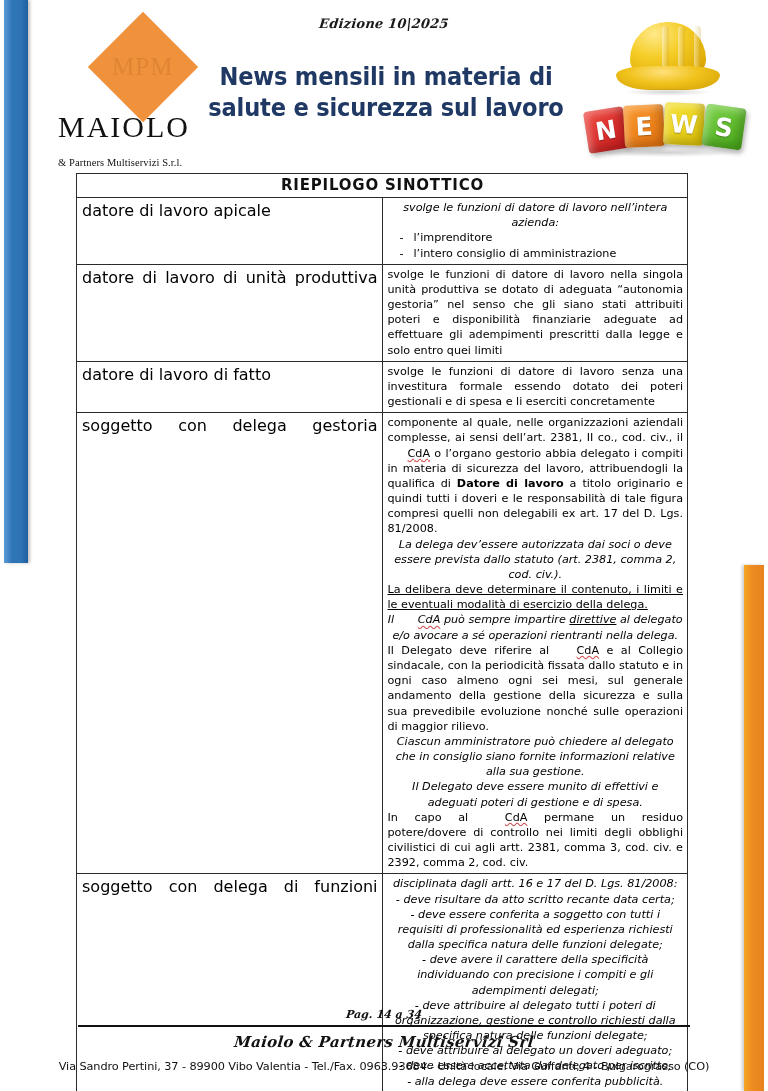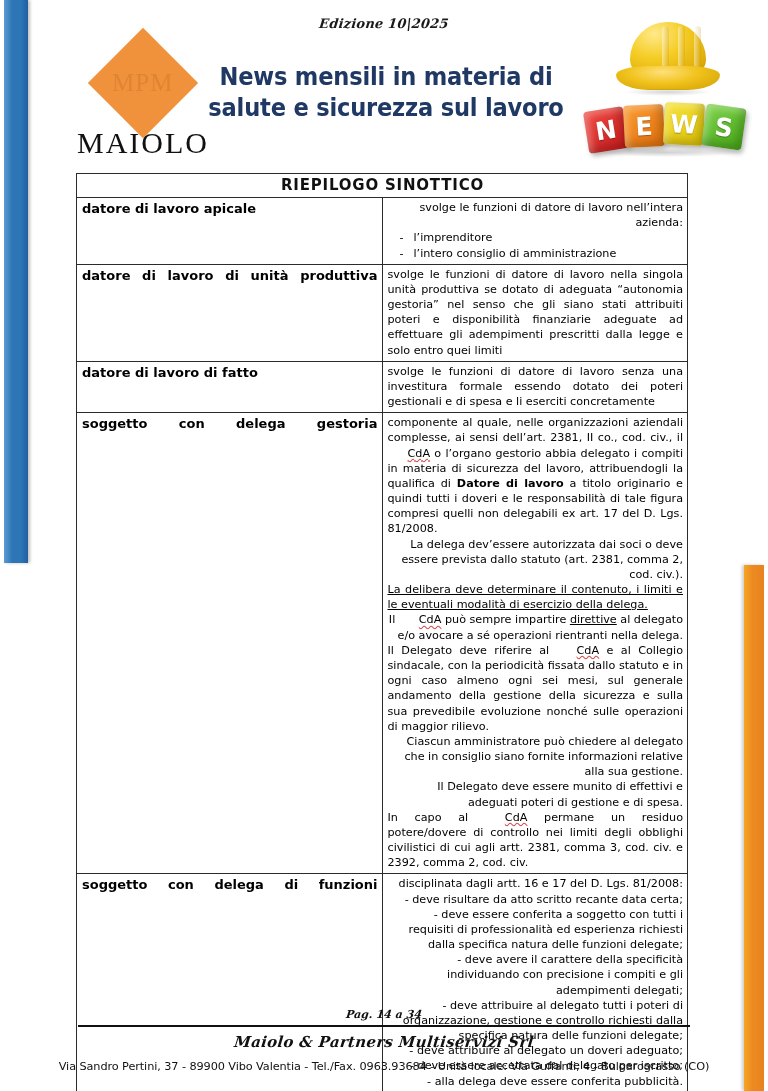--- a/index.html
+++ b/index.html
@@ -29,21 +29,21 @@
   #header { position:absolute; left:0; top:0; width:768px; height:168px; }
 
   #edition {
     position:absolute; left:0; top:16px; width:768px; text-align:center;
     font-family:"DejaVu Serif", serif; font-style:italic; font-weight:bold;
     font-size:13px; color:#1a1a1a; letter-spacing:.2px;
     transform: skewX(-6deg);
   }
 
   
-  #logo-block { position:absolute; left:58px; top:44px; width:170px; text-align:center; }
+  #logo-block { position:absolute; left:58px; top:28px; width:170px; text-align:left; }
   #logo-diamond {
     width:78px; height:78px; margin:0 auto;
     background:#F0923C; transform:rotate(45deg);
     display:flex; align-items:center; justify-content:center;
   }
   #logo-diamond-text {
     transform:rotate(-45deg);
     font-family:"Liberation Serif", serif; font-size:25px; letter-spacing:1px;
     color:#d07a2c; opacity:.55; font-weight:400;
   }
@@ -113,33 +113,33 @@
   }
   table#sinottico td, table#sinottico th {
     border:1px solid #2b2b2b; vertical-align:top; padding:2px 4px 3px 5px;
   }
   th.title-cell {
     text-align:center; font-family:"DejaVu Sans", sans-serif;
     font-weight:bold; font-size:15px; letter-spacing:.8px;
     padding:3px 0 4px 0; color:#111;
   }
   td.key {
-    width:206px; font-family:"DejaVu Sans", sans-serif; font-weight:bold;
-    font-size:13px; line-height:1.38; text-align:justify;
+    width:206px; font-family:"DejaVu Sans", sans-serif; font-weight:normal;
+    font-size:16px; line-height:1.38; text-align:justify;
     text-align-last:justify; padding-left:7px; padding-right:7px; padding-top:4px;
     color:#000;
   }
   td.key.noj { text-align:left; text-align-last:left; }
   td.val {
     font-family:"DejaVu Sans", sans-serif; font-size:11.2px;
     line-height:1.355; text-align:justify; color:#000;
     padding-left:6px; padding-right:5px; padding-top:3px;
   }
   td.val p { margin:0; }
-  td.val p.nj { text-align:right; }
+  td.val p.nj { text-align:center;font-style:italic; }
   td.val ul { margin:0; padding:0 0 0 26px; list-style:none; }
   td.val ul li { position:relative; }
   td.val ul li:before { content:"-"; position:absolute; left:-14px; }
   .u { text-decoration:underline; }
   .b { font-weight:bold; }
   .sq { text-decoration: underline; text-decoration-style: wavy; text-decoration-color:#d04b4b; text-underline-offset:1px;margin-left:20px; }
 
   
   #footer { position:absolute; left:0; top:1008px; width:768px; }
   #page-num {

